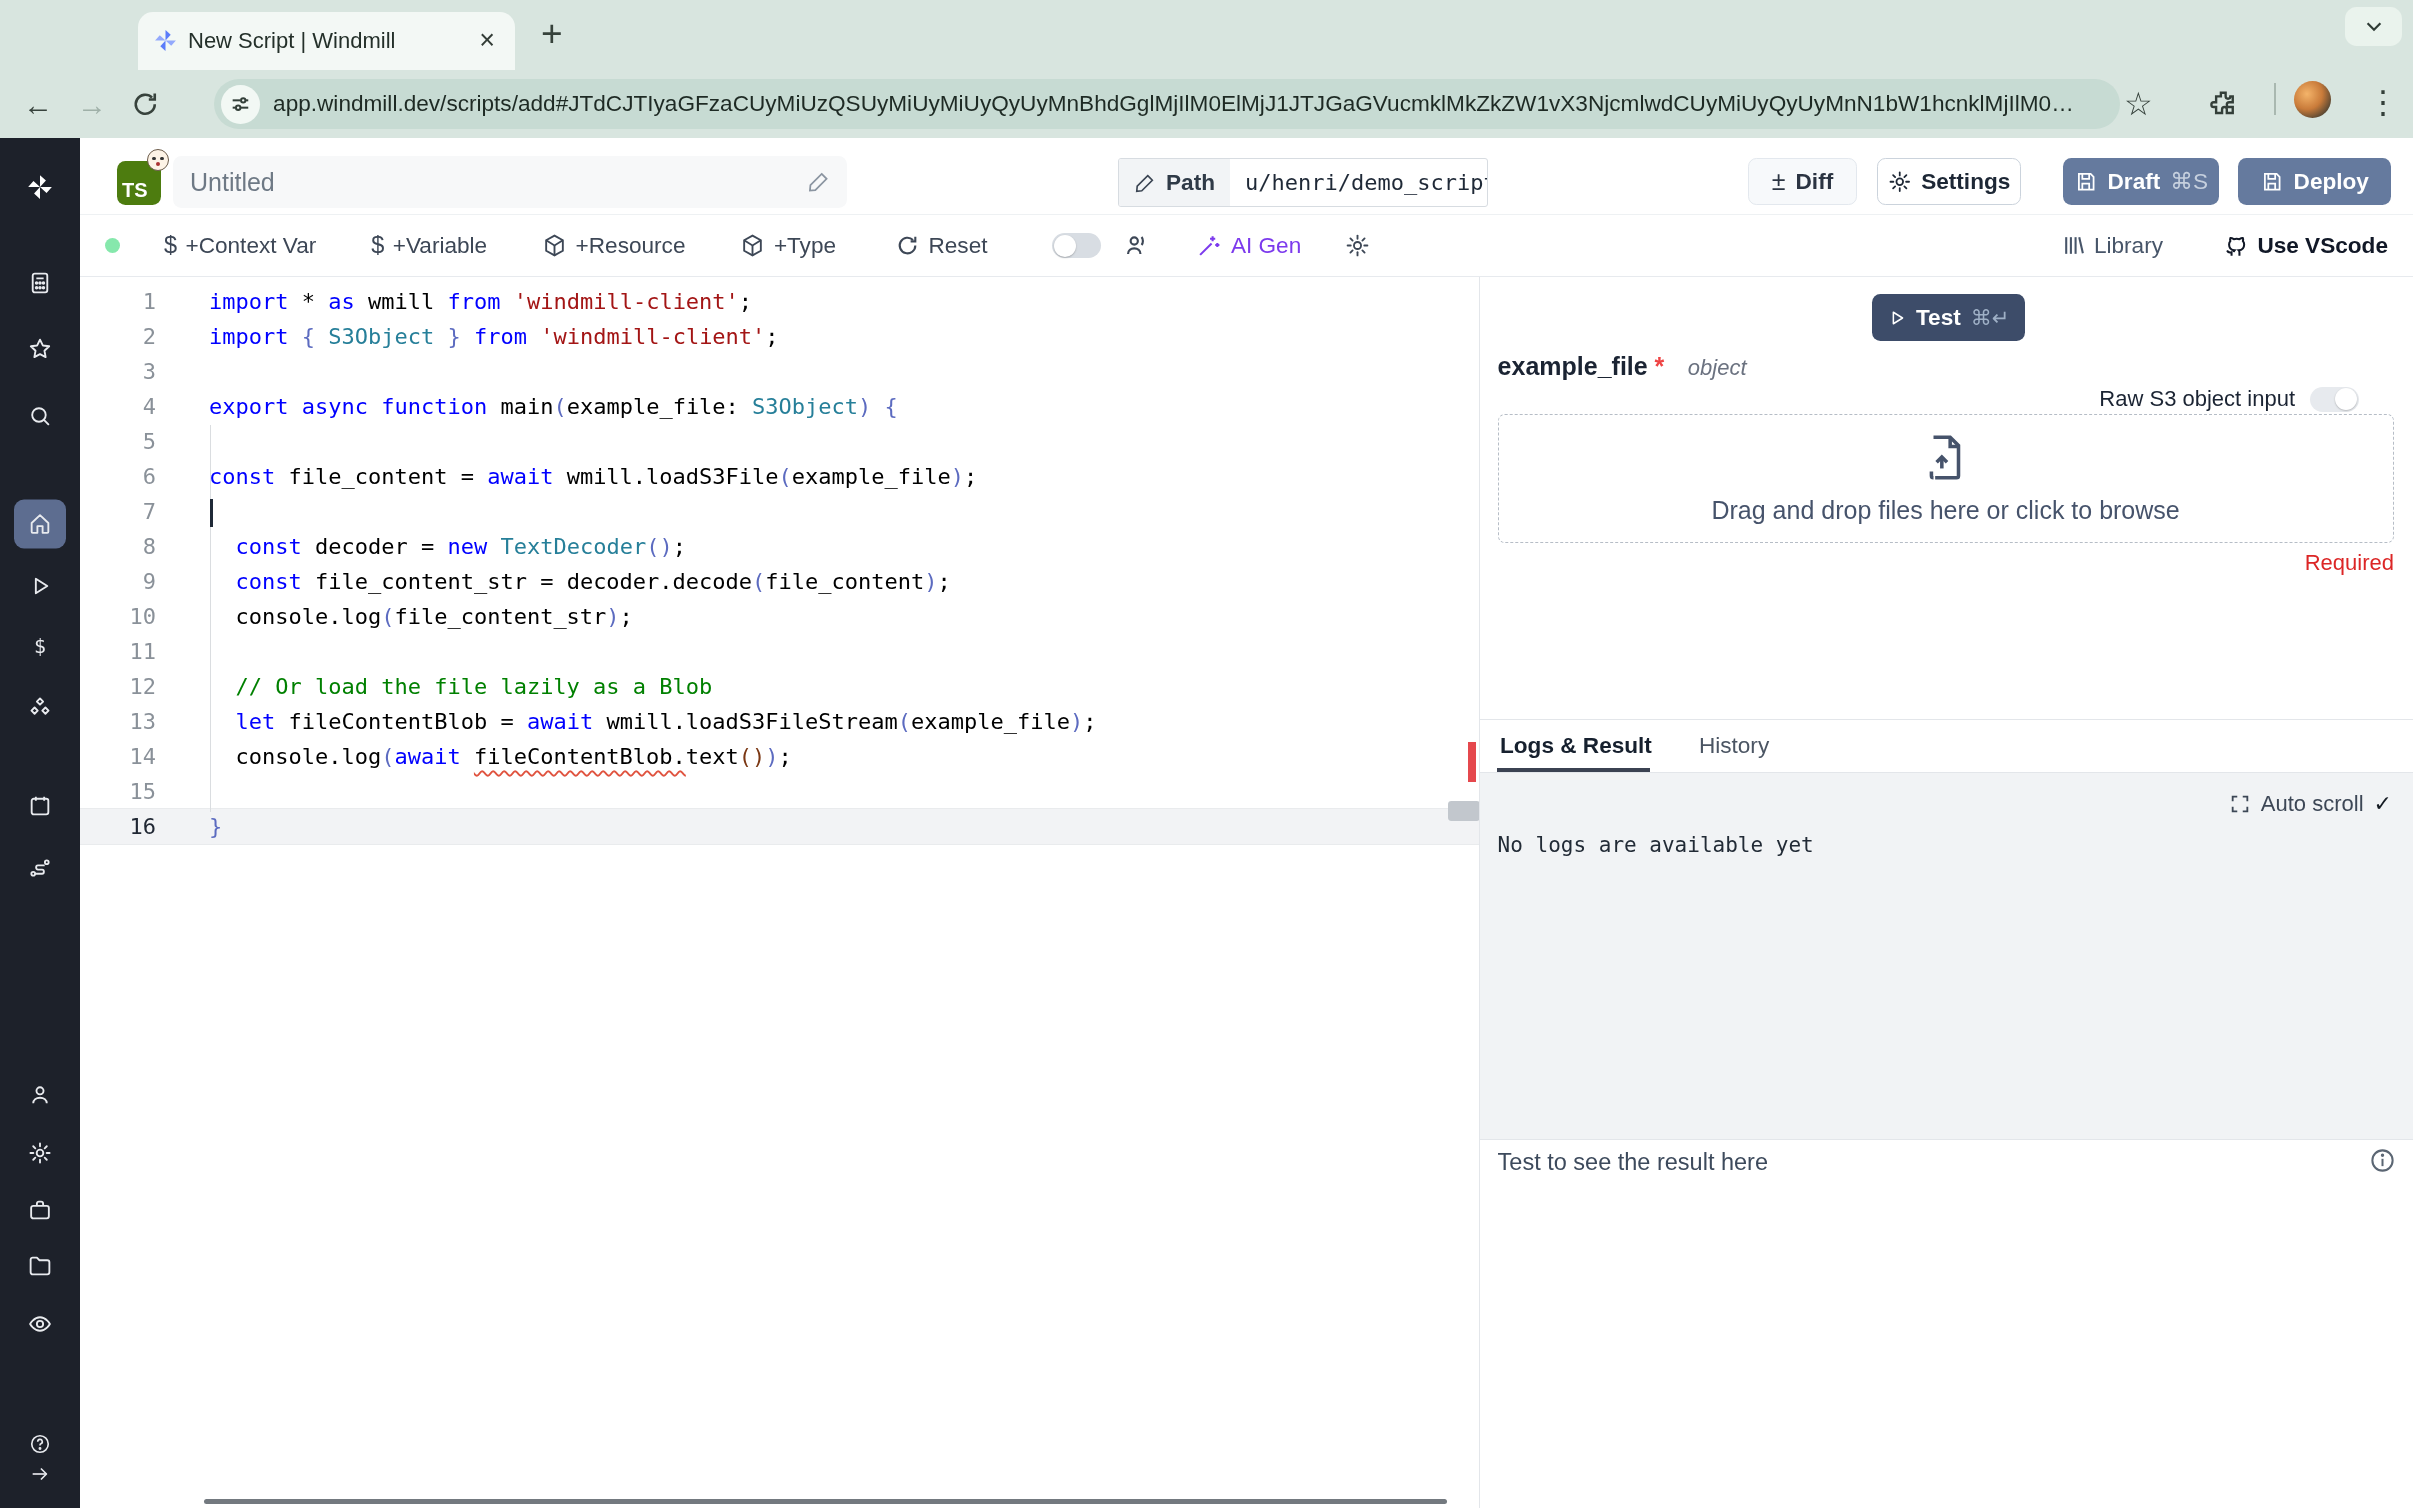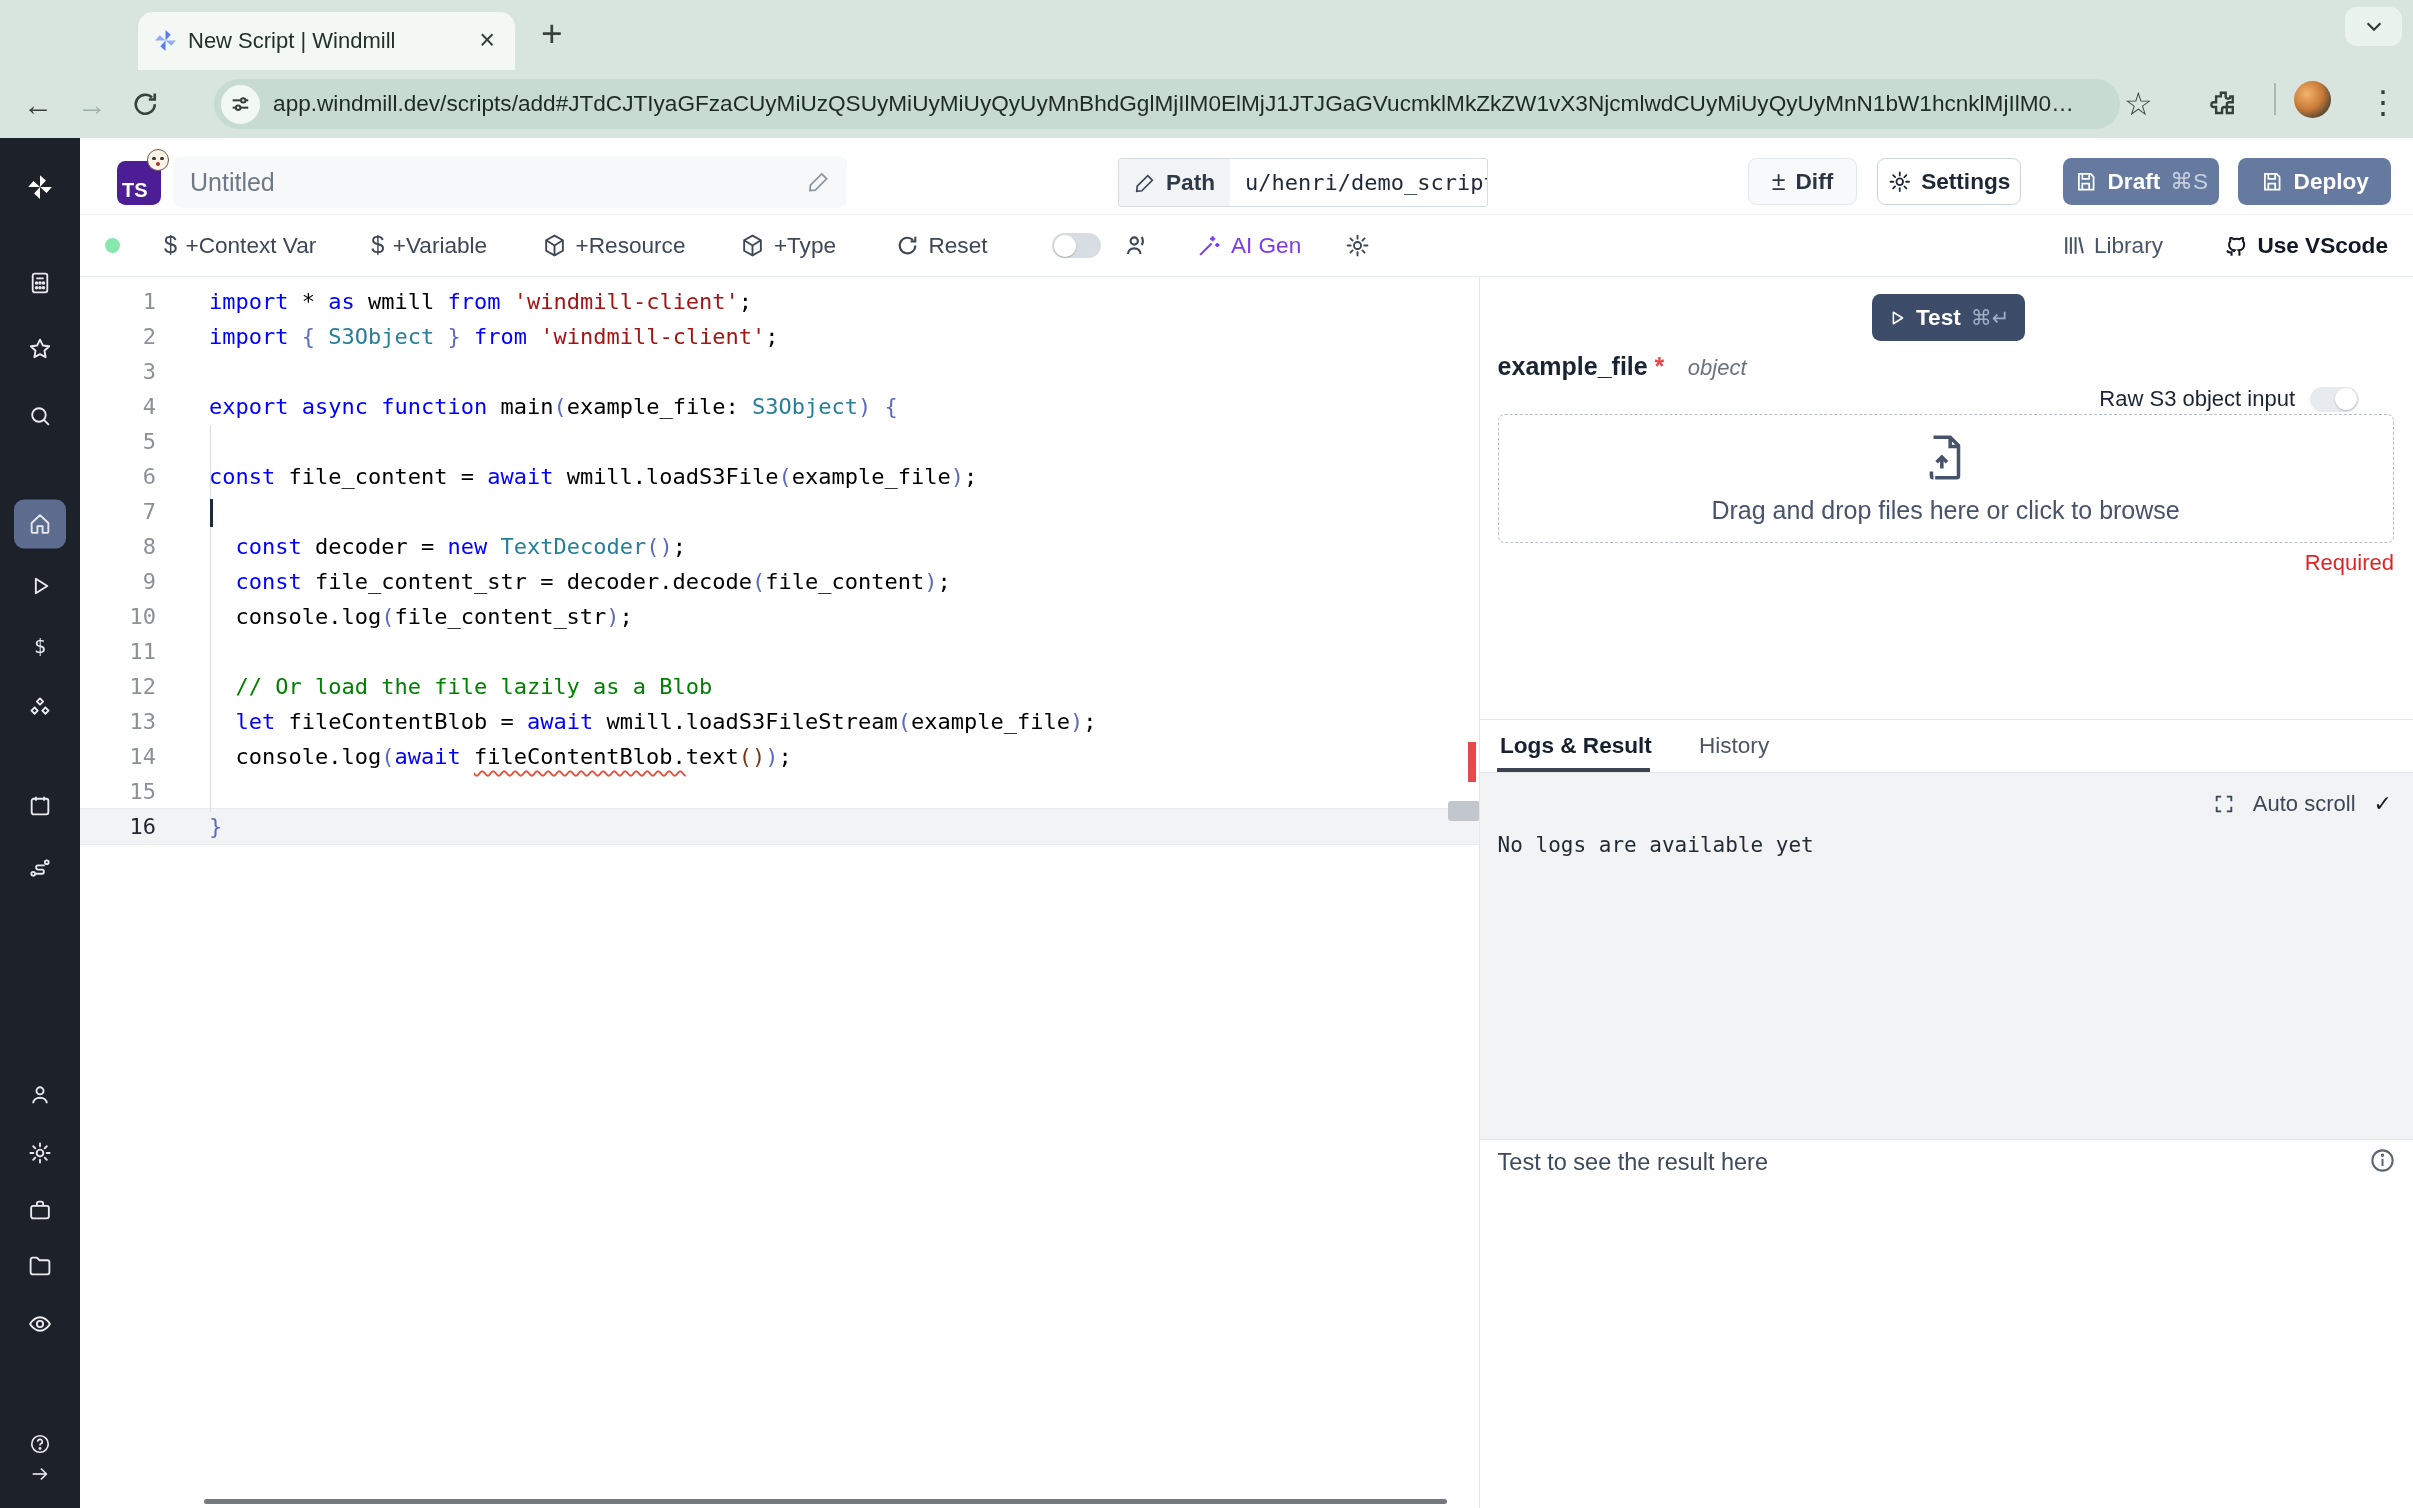--- a/index.html
+++ b/index.html
@@ -31,21 +31,21 @@
   .chromesep{position:absolute;left:2274px;top:13.4px;width:1.7px;height:32px;background:#a9b8b0;}
 
   
   .sidebar{position:absolute;left:0;top:138px;width:80px;height:1370px;background:#1d212a;}
   .sbicon{position:absolute;left:40px;transform:translate(-50%,-50%);color:#e8eaee;}
   .sbactive{position:absolute;left:40px;transform:translate(-50%,-50%);width:52px;height:49px;
             background:#5d6d90;border-radius:10px;}
 
   
   .topbar1{position:absolute;left:80px;top:138px;width:2333px;height:77px;background:#fff;border-bottom:0.8px solid #eef1f3;box-sizing:border-box;}
-  .tsicon{position:absolute;left:117px;top:161px;width:44px;height:44px;background:#4c1d95;border-radius:8.4px;
+  .tsicon{position:absolute;left:117px;top:161px;width:44px;height:44px;background:#4d7c0f;border-radius:8.4px;
           color:#fff;font-weight:700;font-size:20px;display:flex;align-items:flex-end;justify-content:flex-start;
           padding:0 0 3.4px 5px;box-sizing:border-box;}
   .tsbadge{position:absolute;left:147px;top:149px;width:22px;height:22px;border-radius:50%;
            background:#fdf3e6;border:1.7px solid #6b5b4a;box-sizing:border-box;}
   .tsbadge:before{content:"";position:absolute;left:4.2px;top:6.7px;width:3.4px;height:3.4px;border-radius:50%;background:#333;}
   .tsbadge:after{content:"";position:absolute;right:4.2px;top:6.7px;width:3.4px;height:3.4px;border-radius:50%;background:#333;}
   .tsmouth{position:absolute;left:7.5px;top:11.7px;width:4.2px;height:4.2px;border-radius:50%;background:#a33;}
   .namefield{position:absolute;left:173px;top:156px;width:674px;height:52px;background:#f7f8f9;border-radius:8.4px;
              display:flex;align-items:center;padding:0 17px;box-sizing:border-box;}
   .nametext{font-size:25px;color:#6e7985;flex:1;}
@@ -108,21 +108,21 @@
   .droptext{font-size:25px;font-weight:500;color:#46536b;}
   .required{position:absolute;right:20px;top:273px;font-size:22px;color:#dc2626;}
   .logs-section-border{position:absolute;left:0;top:442px;width:934px;height:0.8px;background:#e3e6ea;}
   .tabsrow{position:absolute;left:0;top:443px;width:934px;height:53px;border-bottom:0.8px solid #e3e6ea;box-sizing:border-box;
            display:flex;align-items:center;}
   .rtab{font-size:22.6px;margin-left:20px;}
   .rtab.active{font-weight:600;color:#16202e;}
   .rtab.idle{color:#4b5563;margin-left:47px;}
   .tabunderline{position:absolute;left:17px;top:491px;width:153px;height:4.2px;background:#3b4252;}
   .logarea{position:absolute;left:0;top:496px;width:934px;height:367px;background:#f1f3f5;border-bottom:0.8px solid #e3e6ea;box-sizing:border-box;}
-  .autoscroll{position:absolute;right:22px;top:18.4px;display:flex;align-items:center;gap:18px;
+  .autoscroll{position:absolute;right:22px;top:18.4px;display:flex;align-items:center;gap:10px;
               font-size:22px;color:#3d4756;text-align:right;}
   .nolabel{position:absolute;left:17.6px;top:60px;font-family:"DejaVu Sans Mono",monospace;font-size:21px;color:#222b36;}
   .resultrow{position:absolute;left:17.6px;top:872px;font-size:23.5px;color:#3d4a5c;text-align:center;}
   .infoicon{position:absolute;right:18.4px;top:870px;color:#5b6673;}
   .check{font-size:22px;color:#141a22;}
 </style>
 </head>
 <body>
 
 <div id="root">

